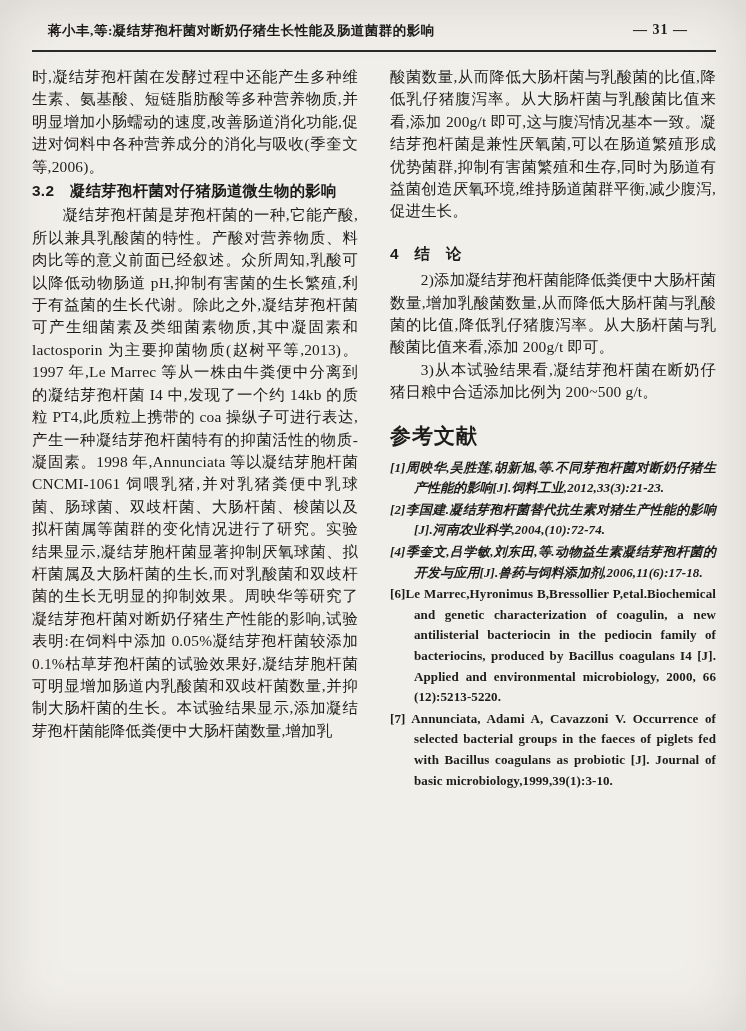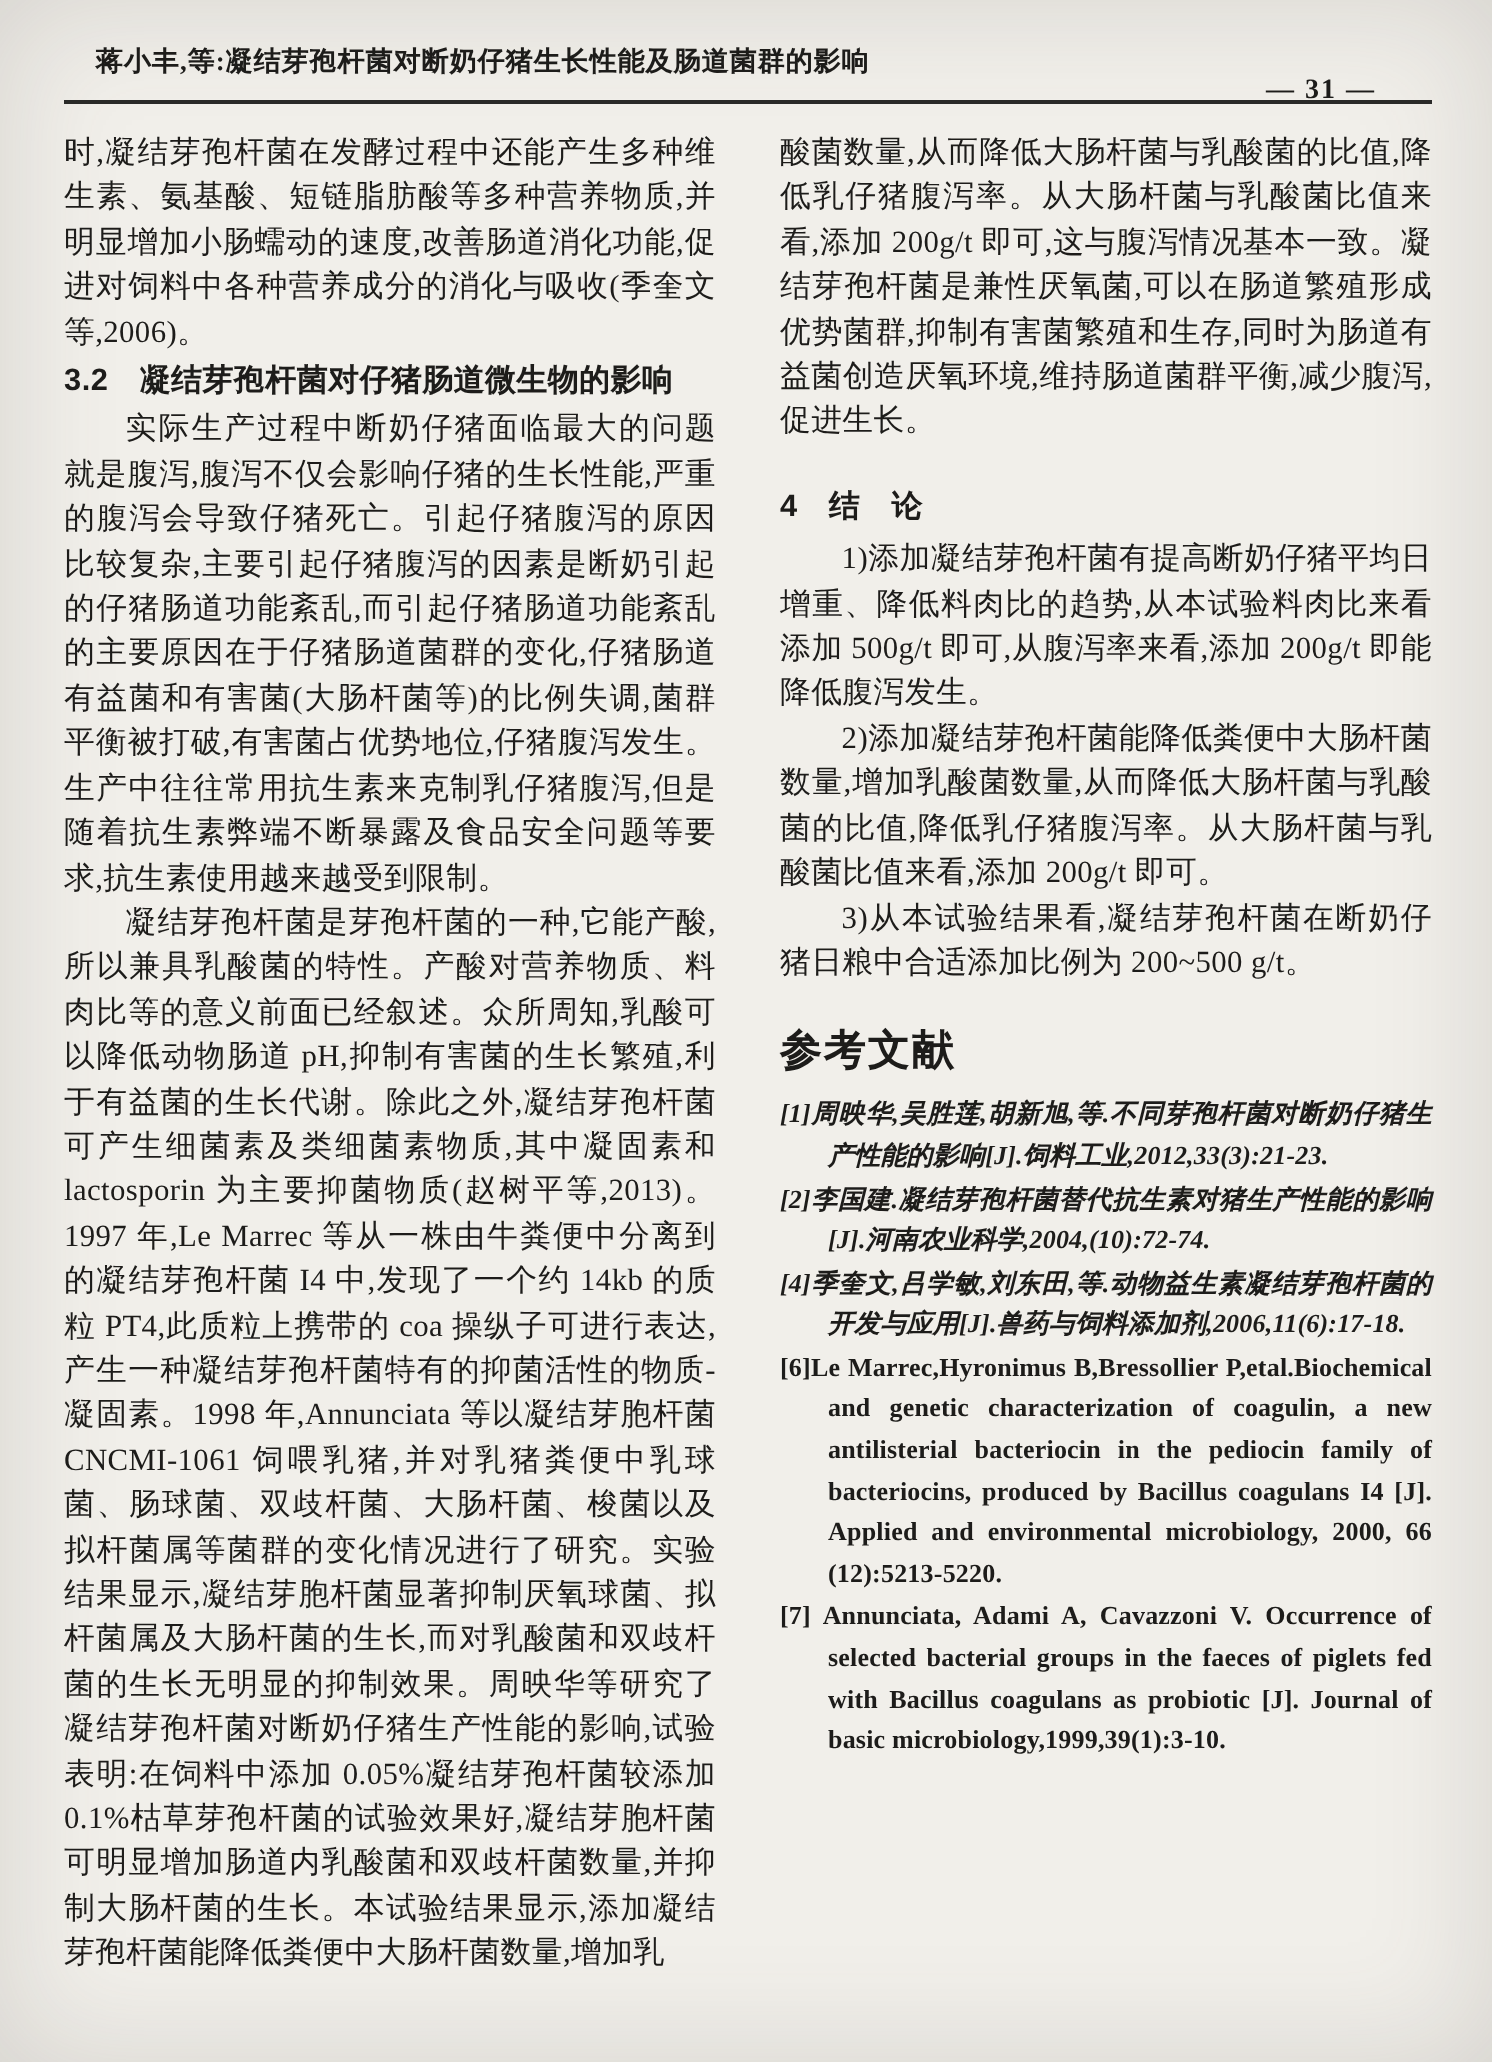--- a/index.html
+++ b/index.html
@@ -23,21 +23,21 @@
     font-weight:bold;
     letter-spacing:.5px;
   }
   .running-title{
     position:absolute;left:16px;right:0;
     text-align:left;
     top:2px;
     white-space:nowrap;
   }
   .page-number{
-    position:absolute;right:28px;top:18px;
+    position:absolute;right:28px;top:2px;
     font-weight:bold;
     font-size:14px;
     letter-spacing:1px;
     margin-left:36px;
   }
   .header-rule{
     border:none;
     border-top:2px solid #2a2a28;
     margin:6px 0 14px 0;
   }
@@ -90,28 +90,26 @@
     <div class="running-title">蒋小丰,等:凝结芽孢杆菌对断奶仔猪生长性能及肠道菌群的影响</div>
     <div class="page-number">— 31 —</div>
   </div>
   <hr class="header-rule">
 
   <div class="columns">
 
     <div class="col">
       <p>时,凝结芽孢杆菌在发酵过程中还能产生多种维生素、氨基酸、短链脂肪酸等多种营养物质,并明显增加小肠蠕动的速度,改善肠道消化功能,促进对饲料中各种营养成分的消化与吸收(季奎文等,2006)。</p>
       <div class="sec-heading">3.2　凝结芽孢杆菌对仔猪肠道微生物的影响</div>
-      <p class="indent">实际生产过程中断奶仔猪面临最大的问题就是腹泻,腹泻不仅会影响仔猪的生长性能,严重的腹泻会导致仔猪死亡。引起仔猪腹泻的原因比较复杂,主要引起仔猪腹泻的因素是断奶引起的仔猪肠道功能紊乱,而引起仔猪肠道功能紊乱的主要原因在于仔猪肠道菌群的变化,仔猪肠道有益菌和有害菌(大肠杆菌等)的比例失调,菌群平衡被打破,有害菌占优势地位,仔猪腹泻发生。生产中往往常用抗生素来克制乳仔猪腹泻,但是随着抗生素弊端不断暴露及食品安全问题等要求,抗生素使用越来越受到限制。</p>
       <p class="indent">凝结芽孢杆菌是芽孢杆菌的一种,它能产酸,所以兼具乳酸菌的特性。产酸对营养物质、料肉比等的意义前面已经叙述。众所周知,乳酸可以降低动物肠道 pH,抑制有害菌的生长繁殖,利于有益菌的生长代谢。除此之外,凝结芽孢杆菌可产生细菌素及类细菌素物质,其中凝固素和 lactosporin 为主要抑菌物质(赵树平等,2013)。1997 年,Le Marrec 等从一株由牛粪便中分离到的凝结芽孢杆菌 I4 中,发现了一个约 14kb 的质粒 PT4,此质粒上携带的 coa 操纵子可进行表达,产生一种凝结芽孢杆菌特有的抑菌活性的物质-凝固素。1998 年,Annunciata 等以凝结芽胞杆菌 CNCMI-1061 饲喂乳猪,并对乳猪粪便中乳球菌、肠球菌、双歧杆菌、大肠杆菌、梭菌以及拟杆菌属等菌群的变化情况进行了研究。实验结果显示,凝结芽胞杆菌显著抑制厌氧球菌、拟杆菌属及大肠杆菌的生长,而对乳酸菌和双歧杆菌的生长无明显的抑制效果。周映华等研究了凝结芽孢杆菌对断奶仔猪生产性能的影响,试验表明:在饲料中添加 0.05%凝结芽孢杆菌较添加 0.1%枯草芽孢杆菌的试验效果好,凝结芽胞杆菌可明显增加肠道内乳酸菌和双歧杆菌数量,并抑制大肠杆菌的生长。本试验结果显示,添加凝结芽孢杆菌能降低粪便中大肠杆菌数量,增加乳</p>
     </div>
 
     <div class="col">
       <p>酸菌数量,从而降低大肠杆菌与乳酸菌的比值,降低乳仔猪腹泻率。从大肠杆菌与乳酸菌比值来看,添加 200g/t 即可,这与腹泻情况基本一致。凝结芽孢杆菌是兼性厌氧菌,可以在肠道繁殖形成优势菌群,抑制有害菌繁殖和生存,同时为肠道有益菌创造厌氧环境,维持肠道菌群平衡,减少腹泻,促进生长。</p>
       <div class="sec-heading spaced">4　结　论</div>
-      <p class="indent">1)添加凝结芽孢杆菌有提高断奶仔猪平均日增重、降低料肉比的趋势,从本试验料肉比来看添加 500g/t 即可,从腹泻率来看,添加 200g/t 即能降低腹泻发生。</p>
       <p class="indent">2)添加凝结芽孢杆菌能降低粪便中大肠杆菌数量,增加乳酸菌数量,从而降低大肠杆菌与乳酸菌的比值,降低乳仔猪腹泻率。从大肠杆菌与乳酸菌比值来看,添加 200g/t 即可。</p>
       <p class="indent">3)从本试验结果看,凝结芽孢杆菌在断奶仔猪日粮中合适添加比例为 200~500 g/t。</p>
 
       <div class="refs-heading">参考文献</div>
       <ol class="ref-list">
         <li class="ref-zh">[1]周映华,吴胜莲,胡新旭,等.不同芽孢杆菌对断奶仔猪生产性能的影响[J].饲料工业,2012,33(3):21-23.</li>
         <li class="ref-zh">[2]李国建.凝结芽孢杆菌替代抗生素对猪生产性能的影响[J].河南农业科学,2004,(10):72-74.</li>
         <li class="ref-zh">[4]季奎文,吕学敏,刘东田,等.动物益生素凝结芽孢杆菌的开发与应用[J].兽药与饲料添加剂,2006,11(6):17-18.</li>
         <li class="ref-en">[6]Le Marrec,Hyronimus B,Bressollier P,etal.Biochemical and genetic characterization of coagulin, a new antilisterial bacteriocin in the pediocin family of bacteriocins, produced by Bacillus coagulans I4 [J]. Applied and environmental microbiology, 2000, 66 (12):5213-5220.</li>
         <li class="ref-en">[7] Annunciata, Adami A, Cavazzoni V. Occurrence of selected bacterial groups in the faeces of piglets fed with Bacillus coagulans as probiotic [J]. Journal of basic microbiology,1999,39(1):3-10.</li>

